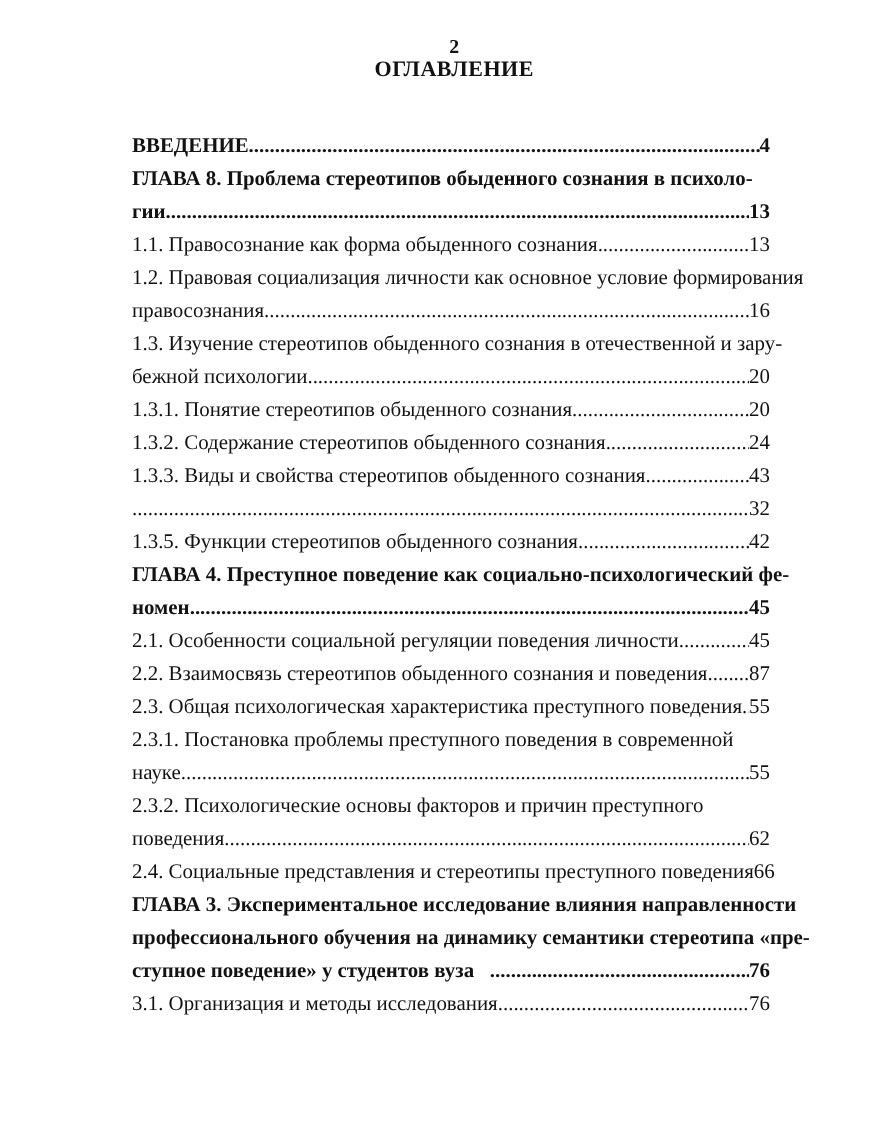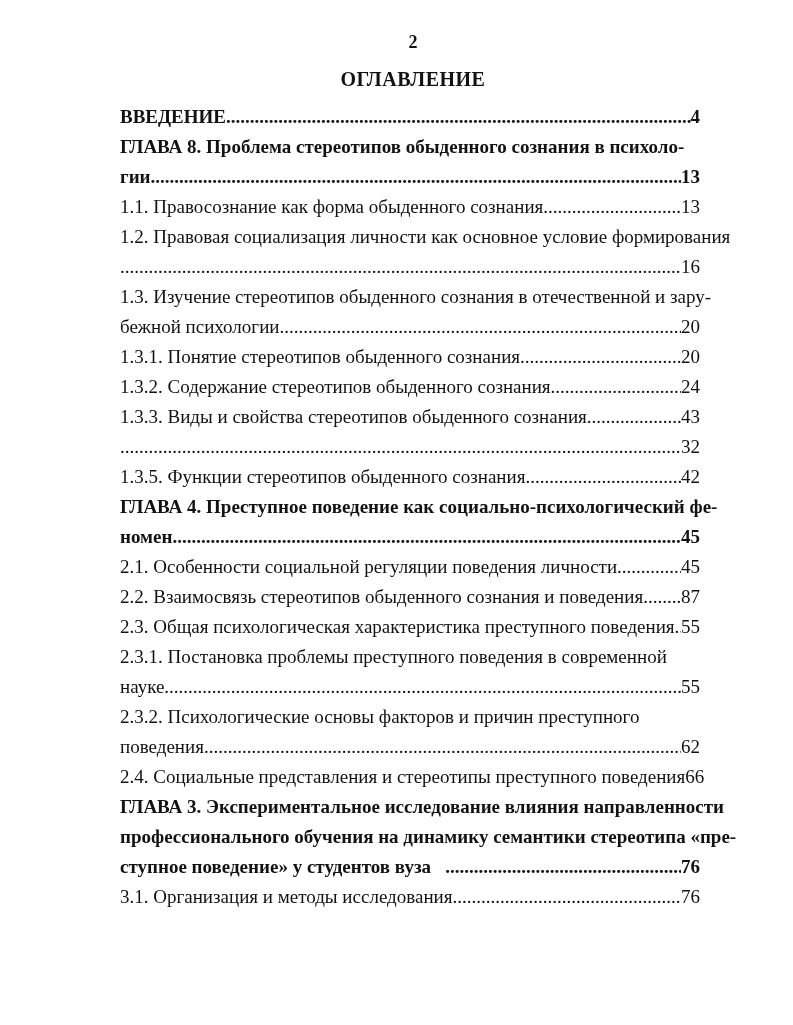--- a/index.html
+++ b/index.html
@@ -20,31 +20,31 @@
     position: absolute;
     top: 32px;
     left: 120px;
     width: 586px;
     text-align: center;
     font-size: 18px;
     font-weight: bold;
   }
   .doc-title {
     position: absolute;
-    top: 68px;
+    top: 52px;
     left: 120px;
     width: 586px;
     text-align: center;
     font-size: 20px;
     font-weight: bold;
     letter-spacing: 0.5px;
   }
   .toc {
     position: absolute;
-    top: 102px;
+    top: 118px;
     left: 120px;
     width: 580px;
   }
   .toc-line {
     display: flex;
     align-items: baseline;
     height: 30px;
     font-size: 19px;
     line-height: 30px;
     white-space: nowrap;
@@ -93,20 +93,21 @@
       <div class="toc-line">
         <span class="toc-text">1.1. Правосознание как форма обыденного сознания</span>
         <span class="dot-leader">................................................................................................................................................................</span>
         <span class="toc-page-num">13</span>
       </div>
       <div class="toc-line">
         <span class="toc-text">1.2. Правовая социализация личности как основное условие формирования</span>
         <span class="dot-leader off"></span>
       </div>
       <div class="toc-line">
+        <span class="toc-text">правосознания</span>
         <span class="dot-leader">................................................................................................................................................................</span>
         <span class="toc-page-num">16</span>
       </div>
       <div class="toc-line">
         <span class="toc-text">1.3. Изучение стереотипов обыденного сознания в отечественной и зару-</span>
         <span class="dot-leader off"></span>
       </div>
       <div class="toc-line">
         <span class="toc-text">бежной психологии</span>
         <span class="dot-leader">................................................................................................................................................................</span>

